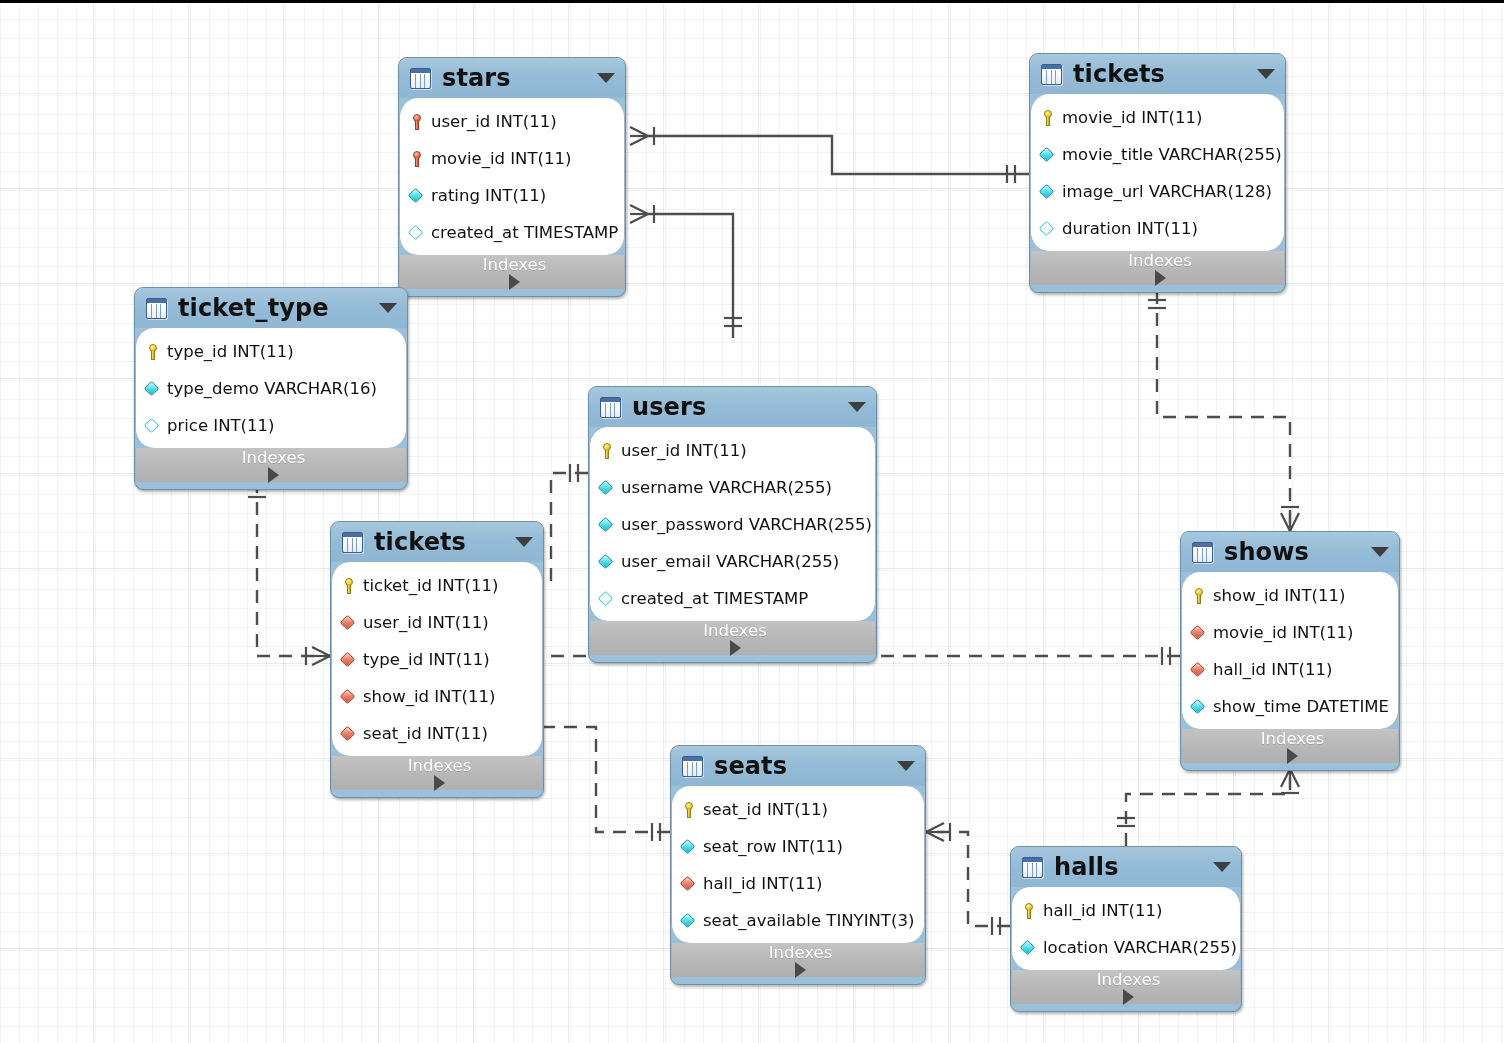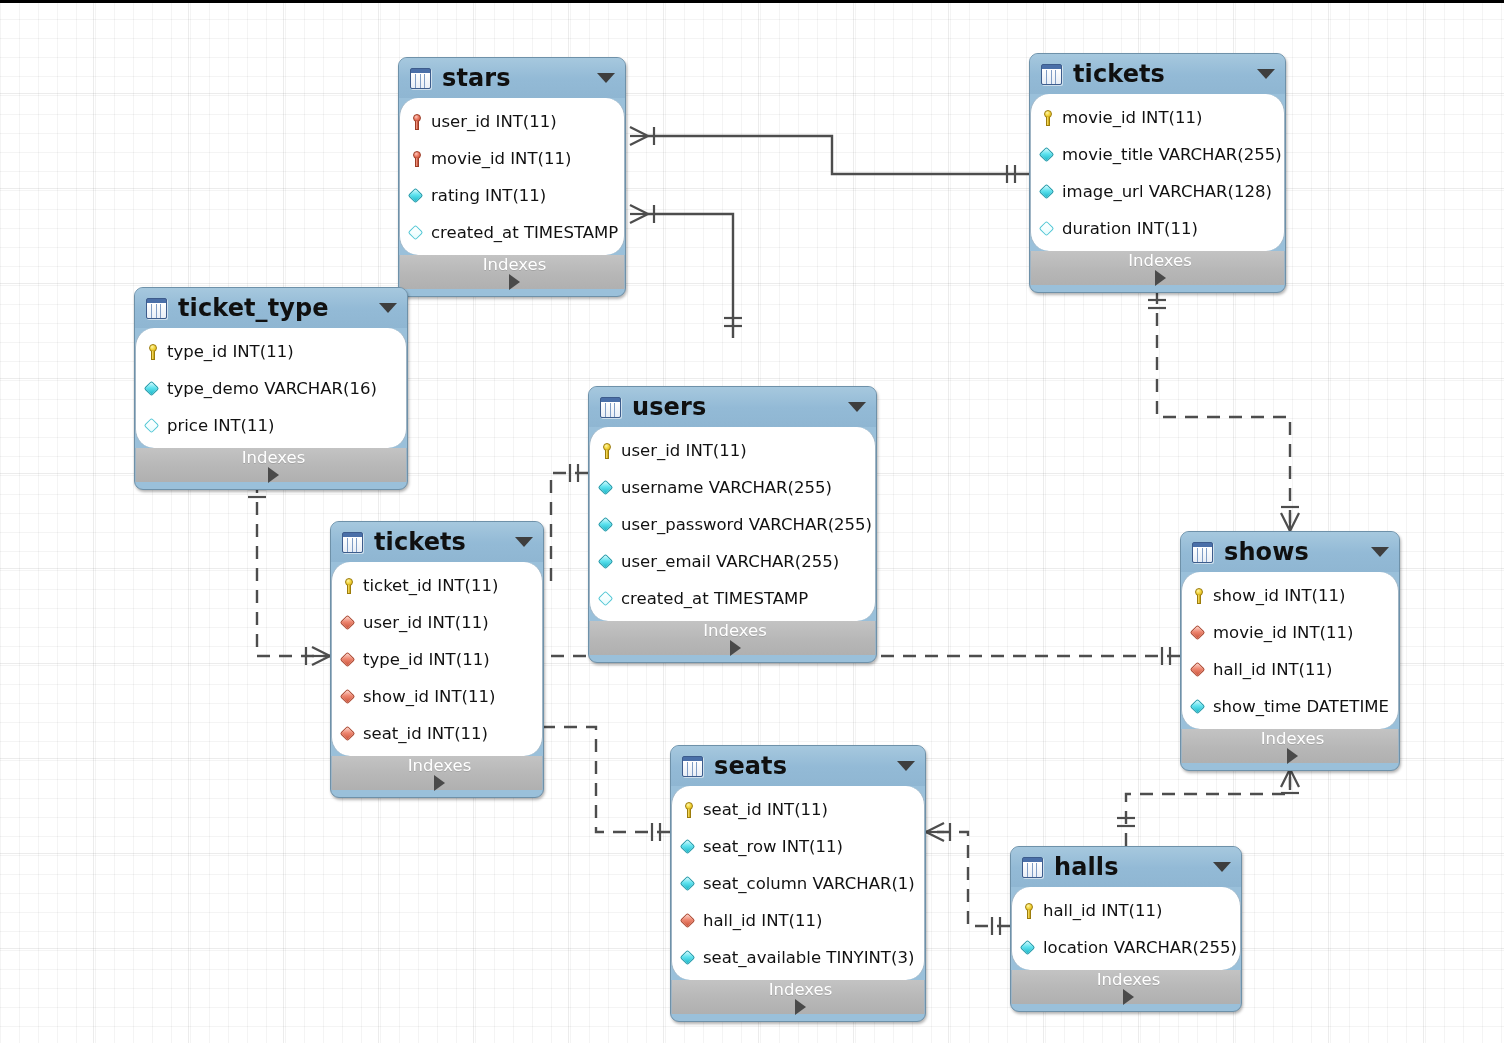--- a/index.html
+++ b/index.html
@@ -525,24 +525,20 @@
     <div class="tbl-body">
       <div class="col">
         <span class="gi key"></span>
         <span class="col-label">seat_id INT(11)</span>
       </div>
       <div class="col">
         <span class="gi dia"></span>
         <span class="col-label">seat_row INT(11)</span>
       </div>
       <div class="col">
-        <span class="gi dia"></span>
-        <span class="col-label">seat_column VARCHAR(1)</span>
-      </div>
-      <div class="col">
         <span class="gi dia dia-red"></span>
         <span class="col-label">hall_id INT(11)</span>
       </div>
       <div class="col">
         <span class="gi dia"></span>
         <span class="col-label">seat_available TINYINT(3)</span>
       </div>
     </div>
     <div class="tbl-indexes">
       <span class="idx-label">Indexes</span>

